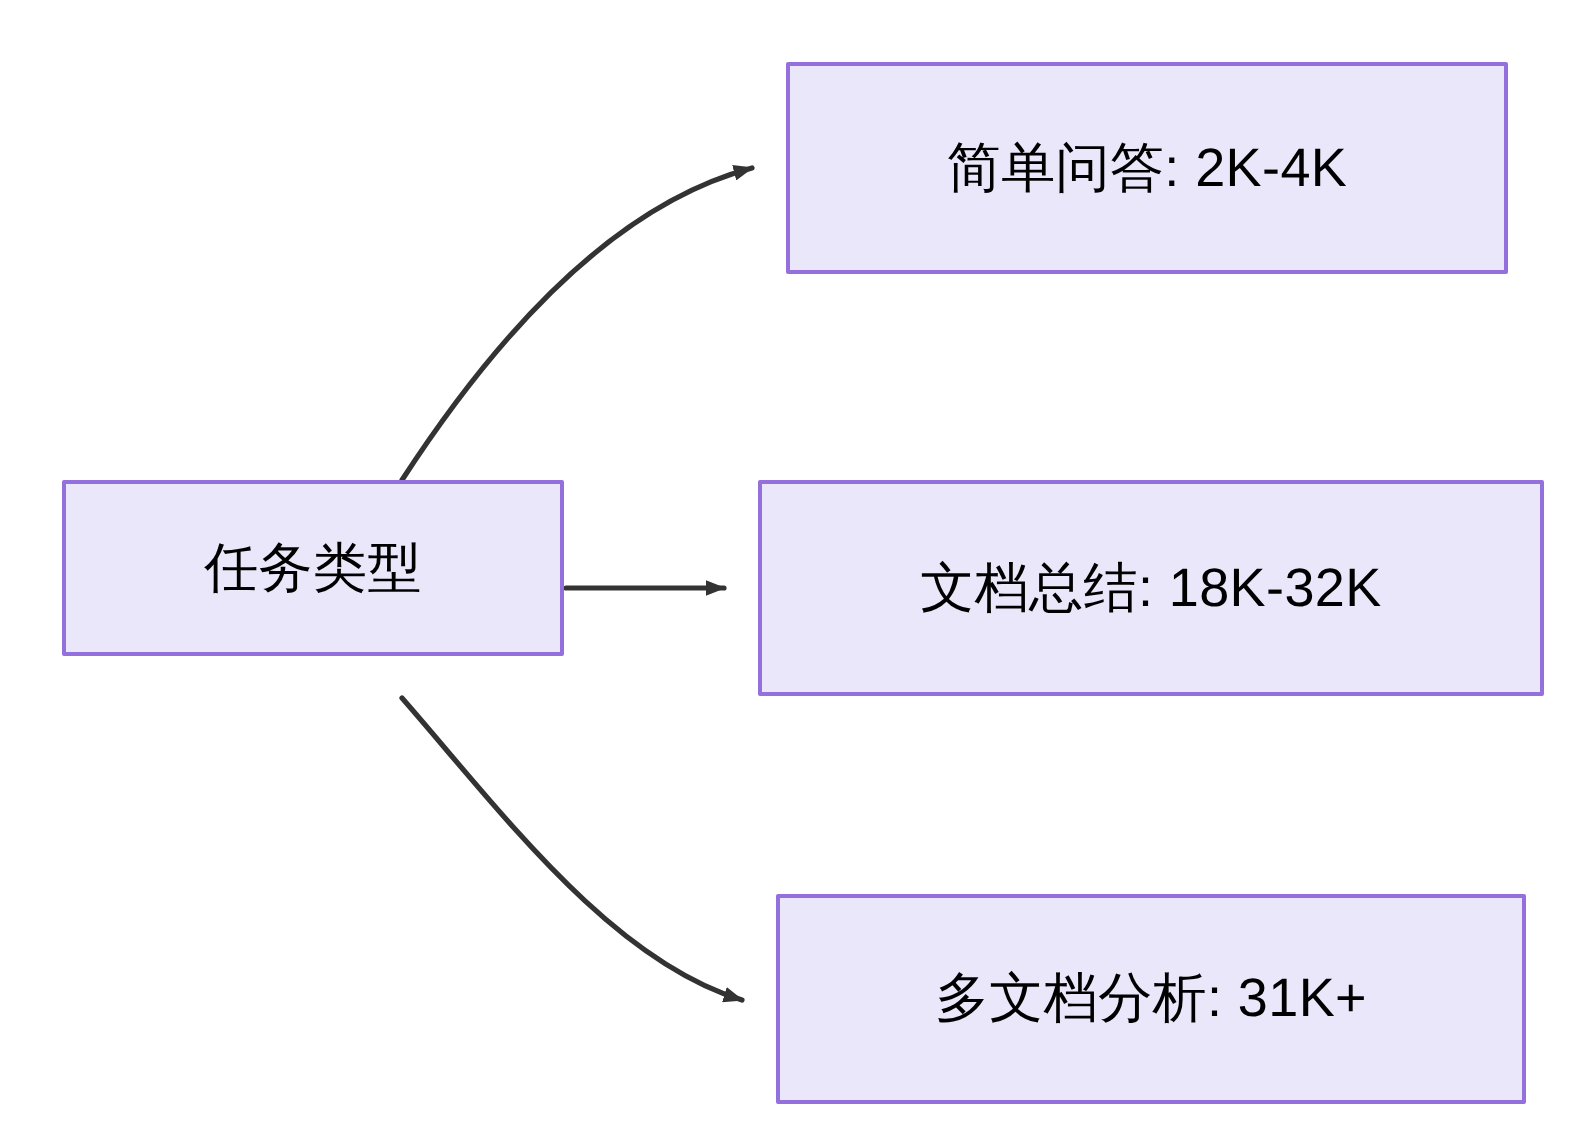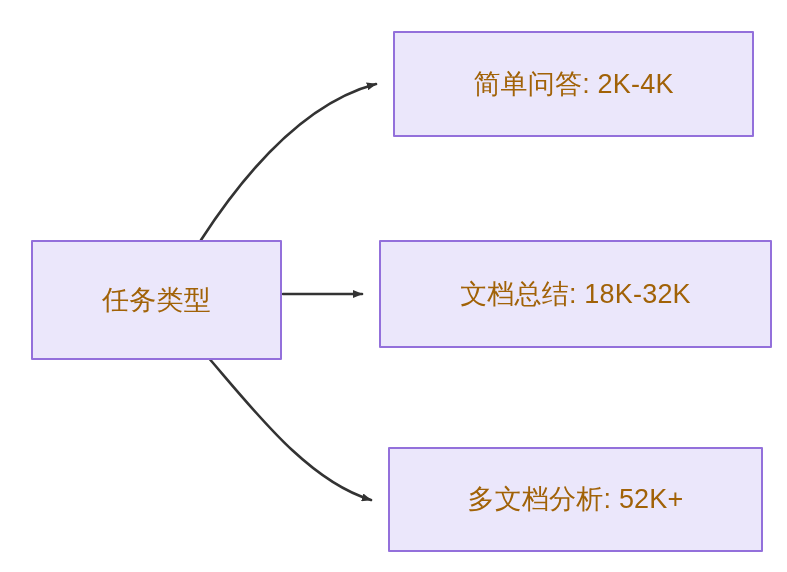--- a/index.html
+++ b/index.html
@@ -34,31 +34,31 @@
     box-sizing: border-box;
     background: #ebe7fb;
     border: 2px solid #9370db;
     border-radius: 1px;
     display: flex;
     align-items: center;
     justify-content: center;
     text-align: center;
   }
   .node-label {
-    color: #a16207;
+    color: #000000;
     font-size: 27px;
     line-height: 1.2;
     letter-spacing: 0.2px;
     white-space: nowrap;
   }
   #node-source {
     left: 31px;
     top: 240px;
     width: 251px;
-    height: 120px;
+    height: 88px;
   }
   #node-simple-qa {
     left: 393px;
     top: 31px;
     width: 361px;
     height: 106px;
   }
   #node-doc-summary {
     left: 379px;
     top: 240px;
@@ -97,16 +97,16 @@
 
   <div class="node" id="node-simple-qa">
     <span class="node-label">简单问答: 2K-4K</span>
   </div>
 
   <div class="node" id="node-doc-summary">
     <span class="node-label">文档总结: 18K-32K</span>
   </div>
 
   <div class="node" id="node-multi-doc">
-    <span class="node-label">多文档分析: 52K+</span>
+    <span class="node-label">多文档分析: 31K+</span>
   </div>
 
 </div>
 
 </body></html>

